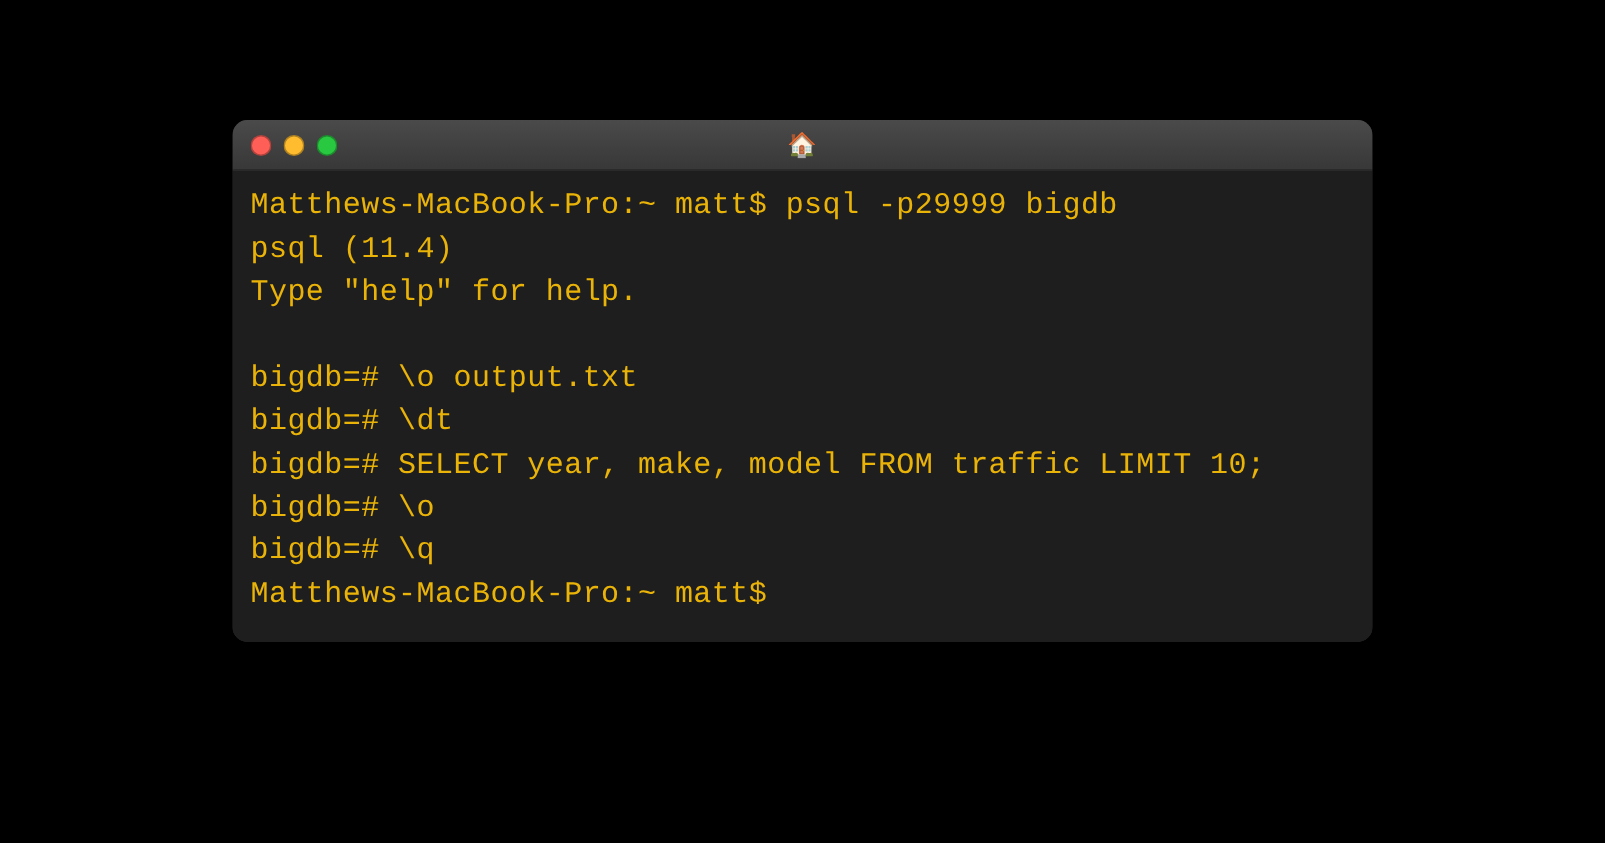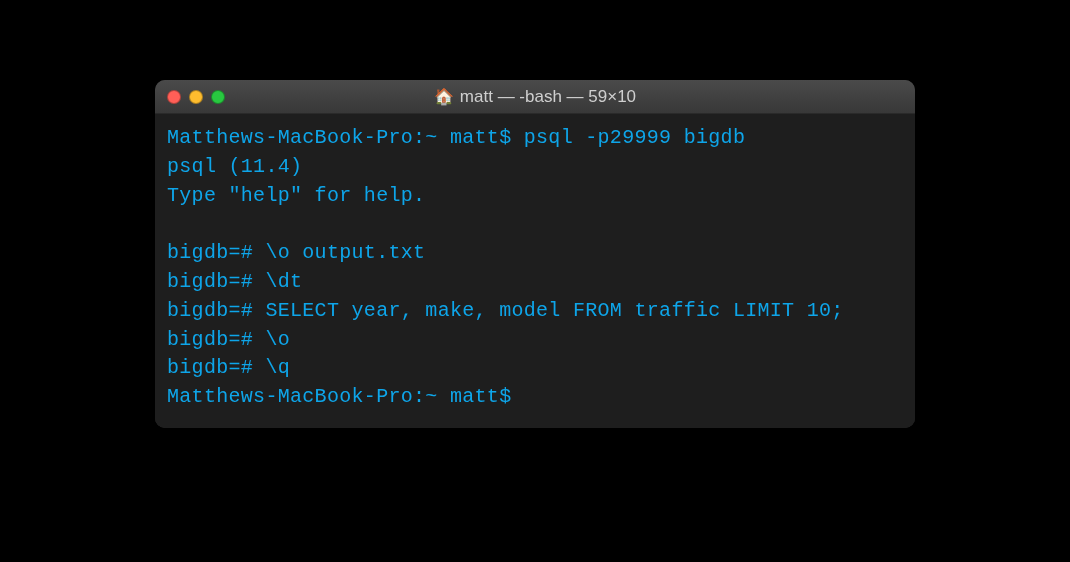--- a/index.html
+++ b/index.html
@@ -59,37 +59,36 @@
     .title-wrap .icon { font-size: 16px; }
     .terminal-body {
       padding: 10px 12px 16px 12px;
       background: #1e1e1e;
       min-height: 280px;
     }
     .terminal-body pre {
       font-family: "SF Mono", Menlo, Monaco, "Courier New", monospace;
       font-size: 20px;
       line-height: 1.44;
-      color: #0ea5e9;
+      color: #eab308;
       letter-spacing: 0.3px;
     }
   </style>
 </head>
 <body>
 
 <div class="window">
   <div class="titlebar">
     <div class="lights">
       <div class="light red"></div>
       <div class="light yellow"></div>
       <div class="light green"></div>
     </div>
     <div class="title-wrap">
       <span class="icon">🏠</span>
-      <span>matt — -bash — 59×10</span>
     </div>
   </div>
   <div class="terminal-body">
     <pre id="term-pre">Matthews-MacBook-Pro:~ matt$ psql -p29999 bigdb
 psql (11.4)
 Type "help" for help.
 
 bigdb=# \o output.txt
 bigdb=# \dt
 bigdb=# SELECT year, make, model FROM traffic LIMIT 10;

